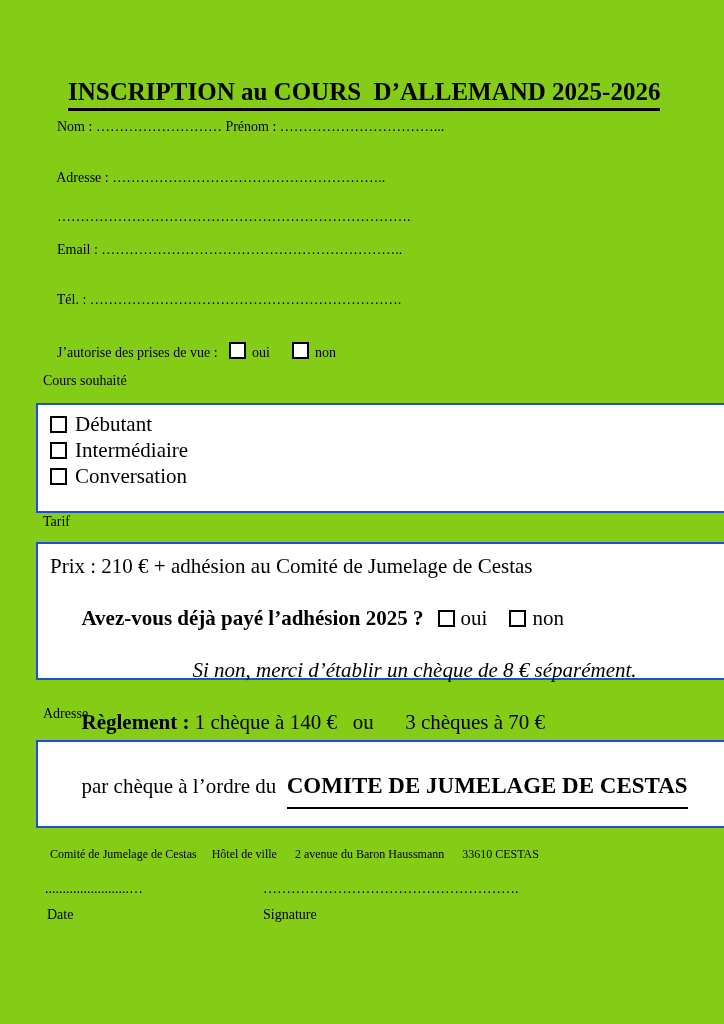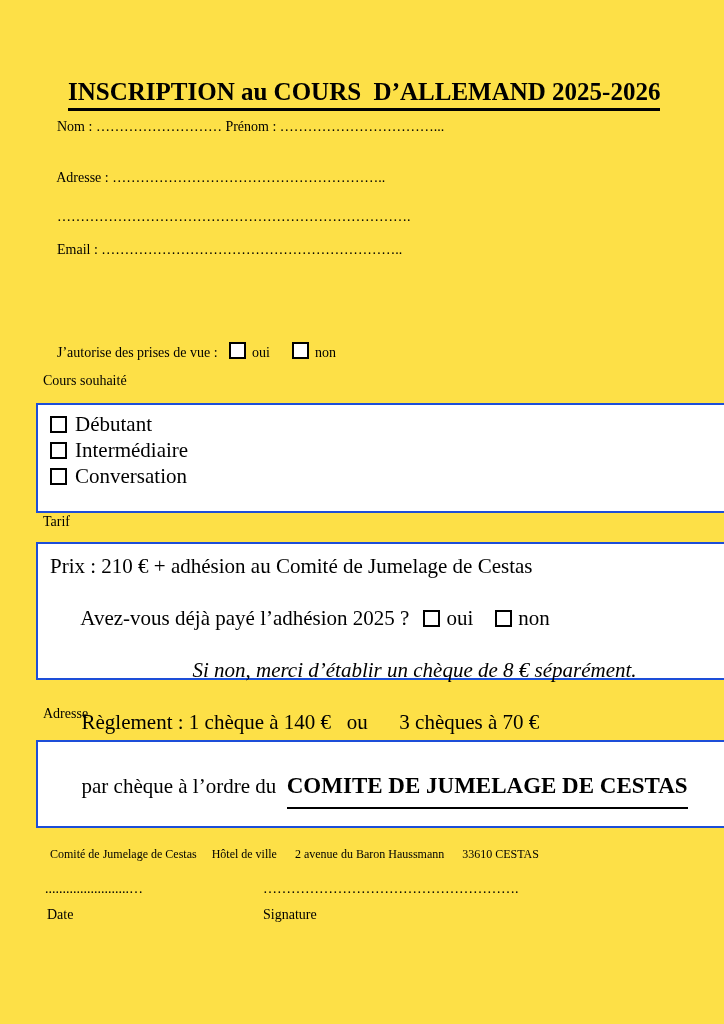--- a/index.html
+++ b/index.html
@@ -1,21 +1,21 @@
 <!DOCTYPE html>
 <html><head>
 <meta charset="utf-8">
 <style>
   html,body { margin:0; padding:0; background:#ffffff; }
   .page {
-    position:relative; width:724px; height:1024px; background:#fde047;
+    position:relative; width:724px; height:1024px; background:#84cc16;
     font-family:"Liberation Serif", serif; color:#000; overflow:hidden;
   }
   .ln { position:absolute; left:43px; white-space:pre; font-size:14px; line-height:1.15; }
-  .b  { font-weight:normal; }
+  .b  { font-weight:bold; }
   .i  { font-style:italic; }
   .title-line { top:49px; font-size:25px; font-weight:bold; }
   .title-underline { display:inline-block; border-bottom:3px solid #000; padding-bottom:1px; }
   .cb {
     display:inline-block; width:13px; height:13px; border:2px solid #000;
     vertical-align:-2px; background:#fff;
   }
   .cb.after-label { margin-left:8px; margin-right:6px; }
   .cb.second { margin-left:22px; margin-right:6px; }
   .box {
@@ -55,20 +55,23 @@
     <span>Adresse : </span><span>…………………………………………………..</span>
   </div>
   <div class="ln" style="top:193px">
     <span>………………………………………………………………….</span>
   </div>
 
   <div class="ln" style="top:226px">
     <span>Email : </span><span>………………………………………………………..</span>
   </div>
 
+  <div class="ln" style="top:276px">
+    <span>Tél. : </span><span>………………………………………………………….</span>
+  </div>
 
   <div class="ln" style="top:326px">
     <span>J’autorise des prises de vue : </span><span class="cb after-label"></span><span>oui</span><span class="cb second"></span><span>non</span>
   </div>
 
   <div class="ln heading" style="top:373px">Cours souhaité</div>
   <div class="box" id="cours-box">
     <div class="row"><span class="cb"></span><span>Débutant</span></div>
     <div class="row"><span class="cb"></span><span>Intermédiaire</span></div>
     <div class="row"><span class="cb"></span><span>Conversation</span></div>

